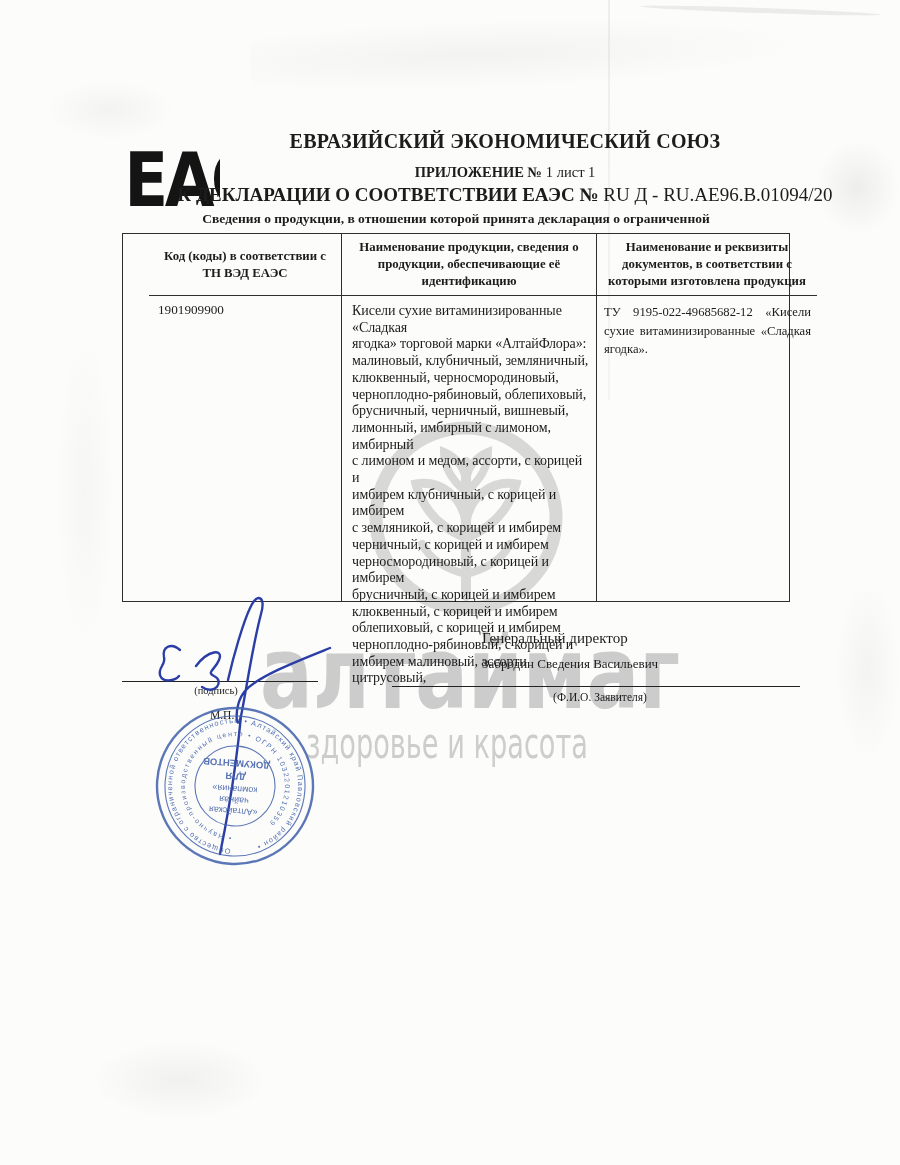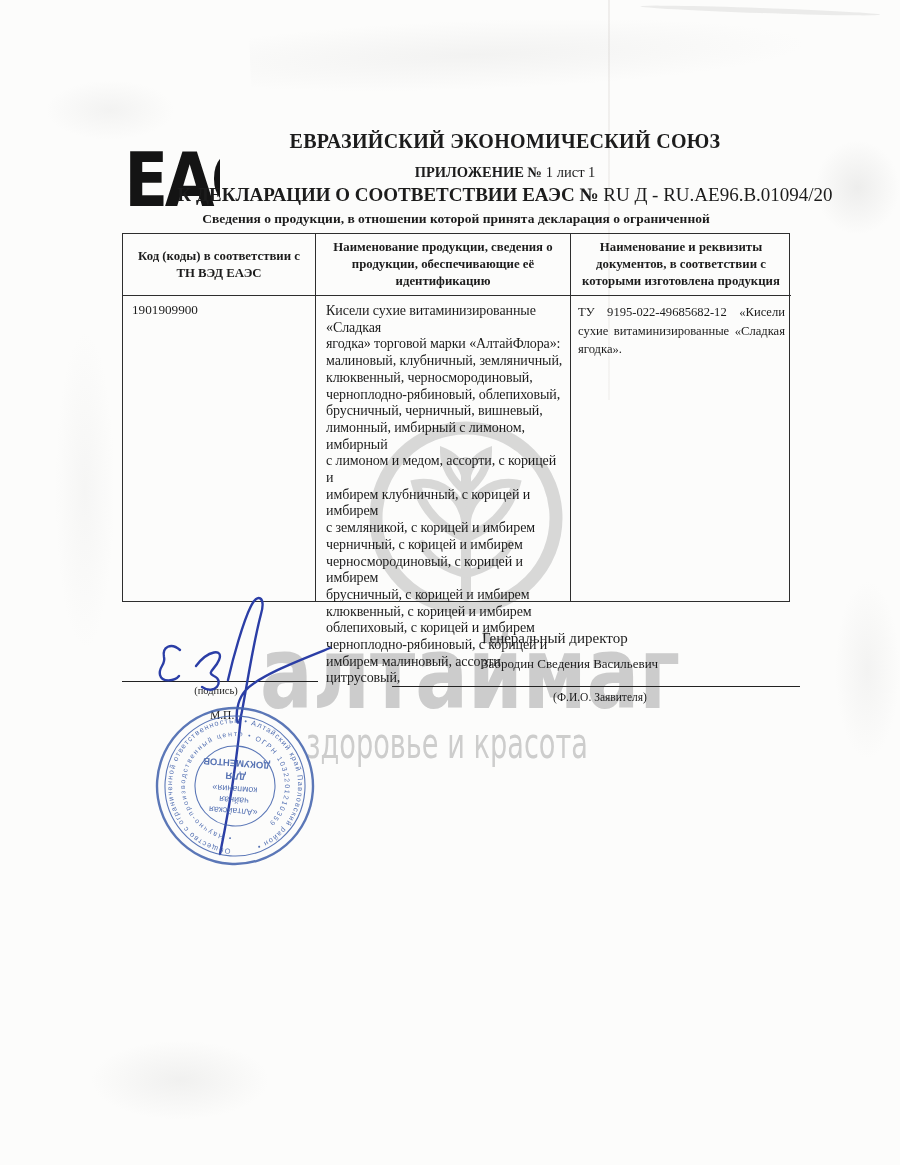--- a/index.html
+++ b/index.html
@@ -25,21 +25,21 @@
   .h-line1{font-size:20px;font-weight:bold;letter-spacing:.3px;}
   .h-line2{margin-top:11px;font-size:14.5px;}
   .h-line3{margin-top:3px;font-size:19px;}
   .bld{font-weight:bold;}
   .subtitle{left:122px;top:211px;width:668px;text-align:center;font-size:13.5px;font-weight:bold;z-index:2;}
 
   
   .doc-table{
     left:122px;top:233px;width:668px;z-index:2;
     display:grid;grid-template-columns:193px 255px 220px;grid-template-rows:62px 305px;
-    border:1.6px solid #2e2e2e;box-sizing:border-box;background:transparent;
+    border:1.6px solid #2e2e2e;box-sizing:border-box;background:transparent;padding-left:26px;
   }
   .cell{box-sizing:border-box;border-right:1.4px solid #2e2e2e;padding:5px 8px;}
   .cell.last{border-right:none;}
   .th{border-bottom:1.4px solid #2e2e2e;display:flex;align-items:center;justify-content:center;
       text-align:center;font-weight:bold;font-size:12.8px;line-height:17px;white-space:pre-line;}
   .td-code{font-size:13.2px;padding-left:9px;padding-top:6px;}
   .td-product{font-size:14px;line-height:16.7px;white-space:pre-line;padding:7px 4px 6px 10px;letter-spacing:-.1px;}
   .td-docs{font-size:12.6px;line-height:18.5px;text-align:justify;padding:7px 6px 6px 7px;}
 
   

